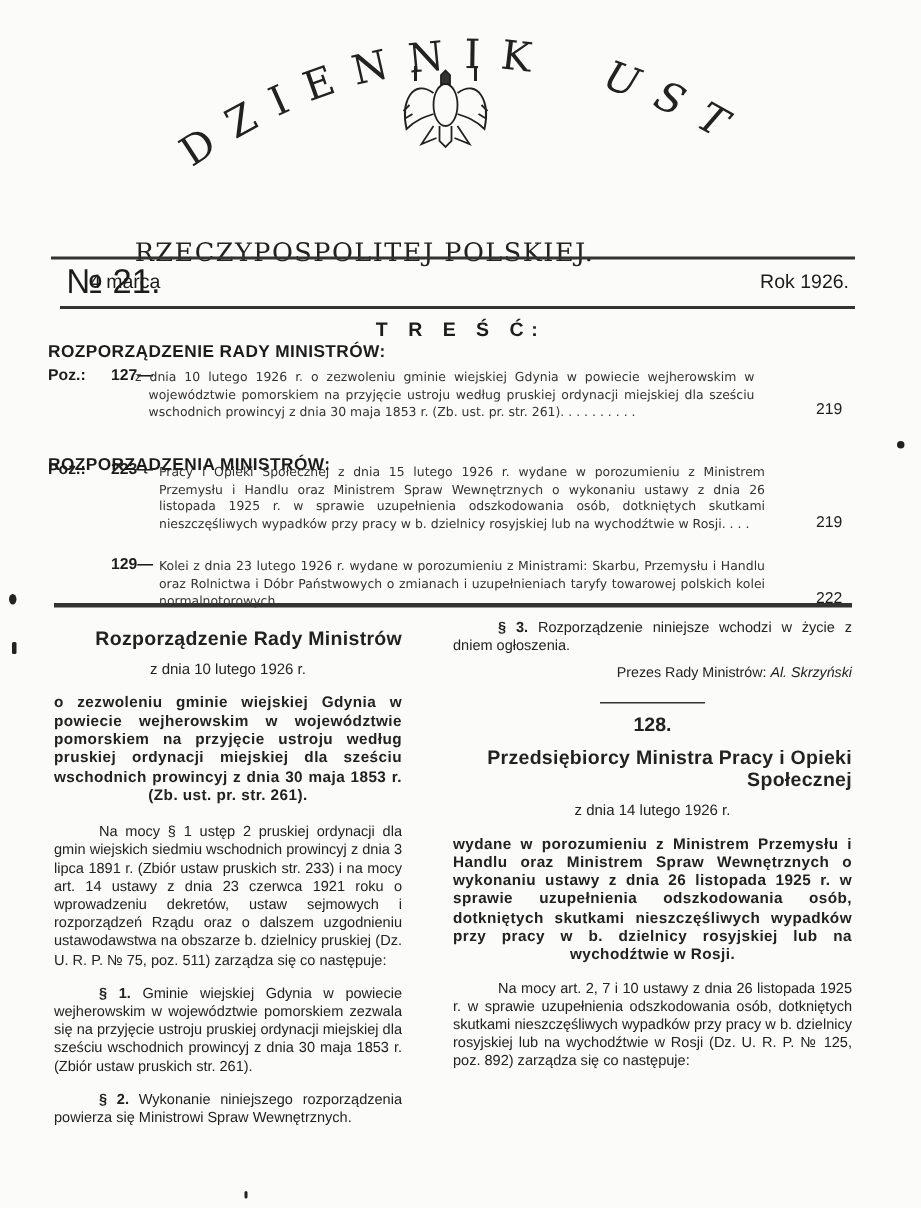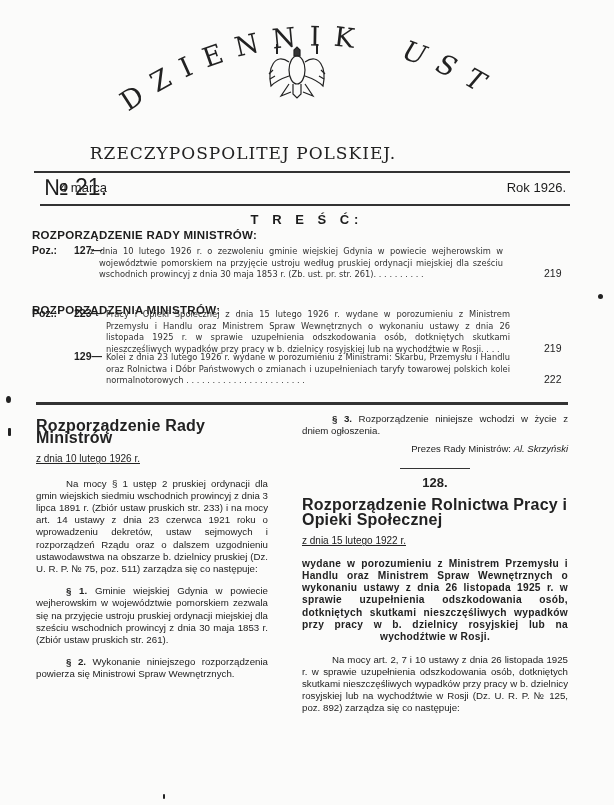--- a/index.html
+++ b/index.html
@@ -8,21 +8,21 @@
     background: #fbfbfa; color: #1c1c1c;
     font-family: "Liberation Sans", sans-serif;
     position: relative;
   }
   .abs { position: absolute; }
   
   #masthead { left: 0; top: 0; width: 614px; height: 140px; }
   #masthead svg { width: 614px; height: 140px; }
   .arc-letter { font-family: "DejaVu Serif", serif; font-size: 27px; fill: #222; }
   #subtitle {
-    left: 0; top: 143px; width: 486px; text-align: center;
+    left: 0; top: 159px; width: 486px; text-align: center;
     font-family: "DejaVu Serif", serif; font-size: 17px; letter-spacing: 1px; color: #222;
   }
   .rule { background: #333; height: 2px; }
   #rule1 { left: 34px; top: 171px; width: 536px; }
   #rule2 { left: 40px; top: 204px; width: 530px; }
   #issue-row { left: 44px; top: 176px; width: 522px; height: 26px; }
   #issue-date { position: absolute; left: 16px; top: 4px; font-size: 13px; text-align: center; }
   #issue-number { position: absolute; left: 0; width: 522px; top: -2px; font-size: 23px; }
   #issue-year { position: absolute; right: 0; top: 4px; font-size: 13px; }
   #toc-title { left: 0; top: 212px; width: 614px; text-align: center; font-weight: bold; font-size: 13px; letter-spacing: 5px; }
@@ -31,22 +31,22 @@
   .toc-poz { position: absolute; font-weight: bold; font-size: 10.5px; color: #1c1c1c; font-family: "Liberation Sans", sans-serif; text-align: center; }
   .toc-num { position: absolute; font-weight: bold; font-size: 10.5px; color: #1c1c1c; font-family: "Liberation Sans", sans-serif; }
   .toc-text { position: absolute; text-align: justify; }
   .toc-page { position: absolute; font-size: 10.5px; color: #1c1c1c; font-family: "Liberation Sans", sans-serif; }
   #rule3 { left: 36px; top: 402px; width: 532px; height: 3px; }
   
   .col { position: absolute; font-size: 9.7px; line-height: 12.2px; color: #222; }
   #col-left { left: 36px; top: 410px; width: 232px; }
   #col-right { left: 302px; top: 410px; width: 266px; }
   .num { text-align: center; font-weight: bold; font-size: 13px; }
-  .act-title { text-align: left; font-size: 16px; font-weight: bold; letter-spacing: 0.2px; }
-  .act-date { font-size: 10px; text-decoration: underline; }
+  .act-title { text-align: right; font-size: 13px; font-weight: bold; letter-spacing: 0.2px; }
+  .act-date { text-align: center; font-size: 10px; }
   .subject { font-weight: bold; font-size: 10.2px; line-height: 12.3px; text-align: justify; letter-spacing: 0.3px; }
   .subject.center-last { text-align-last: center; }
   .p { text-align: justify; text-indent: 30px; margin: 0; }
   .para-label { font-weight: bold; }
   .sig { text-align: right; font-size: 9.5px; }
   .sig i { font-style: italic; }
   .short-rule { width: 70px; height: 1.5px; background: #333; margin: 0 auto; }
   .spot { position: absolute; background: #222; border-radius: 50%; }
 </style>
 </head>
@@ -96,31 +96,32 @@
   <span class="toc-page" style="left:512px; top:22px;">219</span>
 </div>
 
 <div class="abs toc-head" style="left:32px; top:292px;margin-top:12px;">ROZPORZĄDZENIA MINISTRÓW:</div>
 <div class="abs toc-entry" style="left:32px; top:309px; width:540px; height:48px;">
   <span class="toc-poz" style="left:0; top:-1px;">Poz.:</span>
   <span class="toc-num" style="left:42px; top:-1px;">223—</span>
   <span class="toc-text" style="left:74px; top:0; width:404px;">Pracy i Opieki Społecznej z dnia 15 lutego 1926 r. wydane w porozumieniu z Ministrem Przemysłu i Handlu oraz Ministrem Spraw Wewnętrznych o wykonaniu ustawy z dnia 26 listopada 1925 r. w sprawie uzupełnienia odszkodowania osób, dotkniętych skutkami nieszczęśliwych wypadków przy pracy w b. dzielnicy rosyjskiej lub na wychodźtwie w Rosji. . . .</span>
   <span class="toc-page" style="left:512px; top:34px;">219</span>
 </div>
-<div class="abs toc-entry" style="left:32px; top:352px; width:540px; height:36px;">
+<div class="abs toc-entry" style="left:32px; top:372px; width:540px; height:36px;">
   <span class="toc-num" style="left:42px; top:-1px;">129—</span>
   <span class="toc-text" style="left:74px; top:0; width:404px;">Kolei z dnia 23 lutego 1926 r. wydane w porozumieniu z Ministrami: Skarbu, Przemysłu i Handlu oraz Rolnictwa i Dóbr Państwowych o zmianach i uzupełnieniach taryfy towarowej polskich kolei normalnotorowych . . . . . . . . . . . . . . . . . . . . . . .</span>
   <span class="toc-page" style="left:512px; top:22px;">222</span>
 </div>
 
 <div id="rule3" class="abs rule"></div>
 
 <div id="col-left" class="col">
   <div class="act-title" style="margin-top:10px;">Rozporządzenie Rady Ministrów</div>
   <div class="act-date" style="margin-top:9px;">z dnia 10 lutego 1926 r.</div>
+  <div class="subject center-last" style="margin-top:10px;">o zezwoleniu gminie wiejskiej Gdynia w powiecie wejherowskim w województwie pomorskiem na przyjęcie ustroju według pruskiej ordynacji miejskiej dla sześciu wschodnich prowincyj z dnia 30 maja 1853 r. (Zb. ust. pr. str. 261).</div>
   <p class="p" style="margin-top:12px;">Na mocy § 1 ustęp 2 pruskiej ordynacji dla gmin wiejskich siedmiu wschodnich prowincyj z dnia 3 lipca 1891 r. (Zbiór ustaw pruskich str. 233) i na mocy art. 14 ustawy z dnia 23 czerwca 1921 roku o wprowadzeniu dekretów, ustaw sejmowych i rozporządzeń Rządu oraz o dalszem uzgodnieniu ustawodawstwa na obszarze b. dzielnicy pruskiej (Dz. U. R. P. № 75, poz. 511) zarządza się co następuje:</p>
   <p class="p" style="margin-top:10px;">
     <span class="para-label">§ 1.</span>
     <span>Gminie wiejskiej Gdynia w powiecie wejherowskim w województwie pomorskiem zezwala się na przyjęcie ustroju pruskiej ordynacji miejskiej dla sześciu wschodnich prowincyj z dnia 30 maja 1853 r. (Zbiór ustaw pruskich str. 261).</span>
   </p>
   <p class="p" style="margin-top:10px;">
     <span class="para-label">§ 2.</span>
     <span>Wykonanie niniejszego rozporządzenia powierza się Ministrowi Spraw Wewnętrznych.</span>
   </p>
 </div>
@@ -129,22 +130,22 @@
   <p class="p" style="margin-top:3px;">
     <span class="para-label">§ 3.</span>
     <span>Rozporządzenie niniejsze wchodzi w życie z dniem ogłoszenia.</span>
   </p>
   <div class="sig" style="margin-top:6px;">
     <span>Prezes Rady Ministrów:</span>
     <i>Al. Skrzyński</i>
   </div>
   <div class="short-rule" style="margin-top:12px;"></div>
   <div class="num" style="margin-top:8px;">128.</div>
-  <div class="act-title" style="margin-top:8px; line-height:15px;">Rozporządzenie Rolnictwa Pracy i Opieki Społecznej</div>
-  <div class="act-date" style="margin-top:8px;">z dnia 15 lutego 1922 r.</div>
+  <div class="act-title" style="margin-top:8px; line-height:15px;">Przedsiębiorcy Ministra Pracy i Opieki Społecznej</div>
+  <div class="act-date" style="margin-top:8px;">z dnia 14 lutego 1926 r.</div>
   <div class="subject center-last" style="margin-top:10px;">wydane w porozumieniu z Ministrem Przemysłu i Handlu oraz Ministrem Spraw Wewnętrznych o wykonaniu ustawy z dnia 26 listopada 1925 r. w sprawie uzupełnienia odszkodowania osób, dotkniętych skutkami nieszczęśliwych wypadków przy pracy w b. dzielnicy rosyjskiej lub na wychodźtwie w Rosji.</div>
   <p class="p" style="margin-top:10px;">Na mocy art. 2, 7 i 10 ustawy z dnia 26 listopada 1925 r. w sprawie uzupełnienia odszkodowania osób, dotkniętych skutkami nieszczęśliwych wypadków przy pracy w b. dzielnicy rosyjskiej lub na wychodźtwie w Rosji (Dz. U. R. P. № 125, poz. 892) zarządza się co następuje:</p>
 </div>
 
 <div class="spot" style="left:598px; top:294px; width:5px; height:5px;"></div>
 <div class="spot" style="left:6px; top:396px; width:5px; height:7px;"></div>
 <div class="spot" style="left:8px; top:428px; width:3px; height:8px; border-radius:1px;"></div>
 <div class="spot" style="left:163px; top:794px; width:2px; height:5px; border-radius:1px;"></div>
 
 </body></html>

